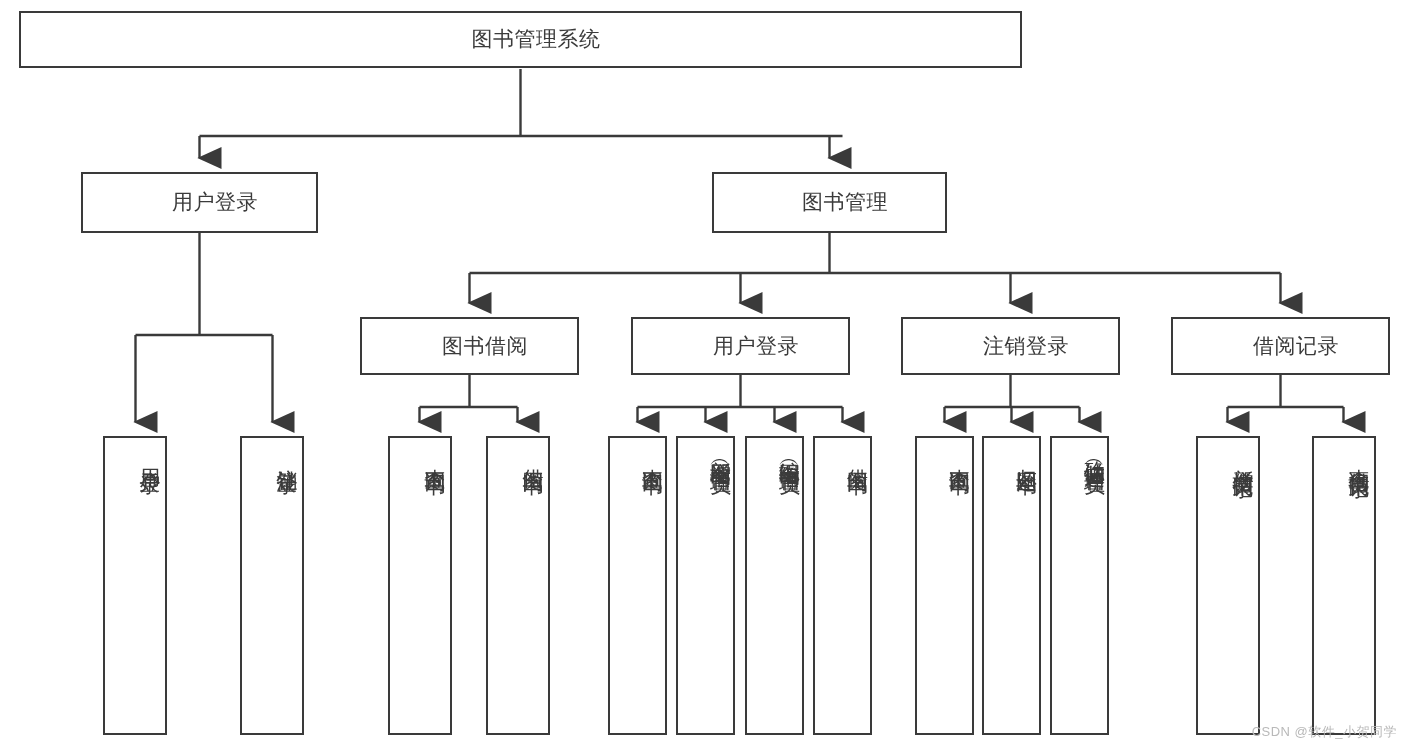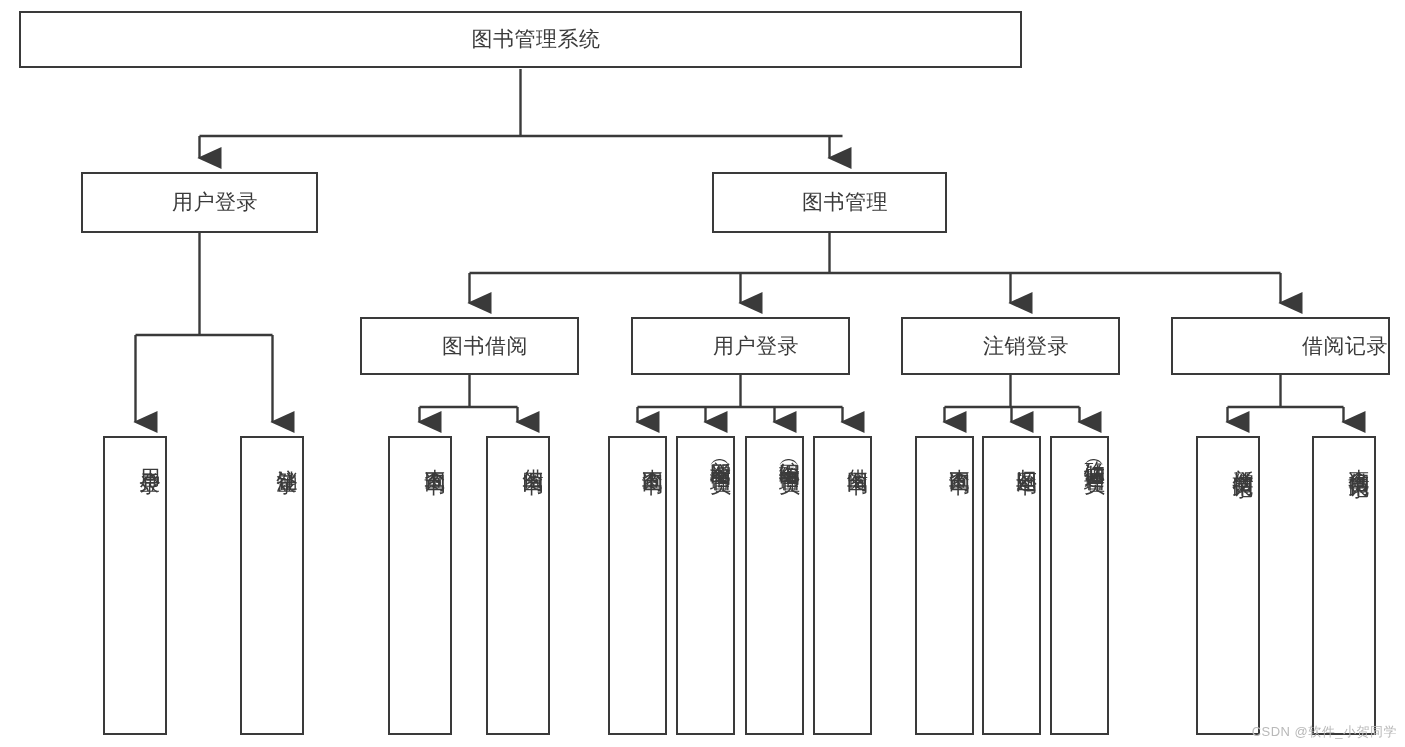--- a/index.html
+++ b/index.html
@@ -144,21 +144,21 @@
   </div>
 
   <div class="node horizontal" style="left:631px; top:317px; width:219px; height:58px;">
     <span class="label">用户登录</span>
   </div>
 
   <div class="node horizontal" style="left:901px; top:317px; width:219px; height:58px;">
     <span class="label">注销登录</span>
   </div>
 
-  <div class="node horizontal" style="left:1171px; top:317px; width:219px; height:58px;justify-content:flex-end;">
+  <div class="node horizontal" style="left:1171px; top:317px; width:219px; height:58px;">
     <span class="label">借阅记录</span>
   </div>
 
   <div class="node vertical" style="left:103px; top:436px; width:64px; height:299px;">
     <span class="label">用户登录</span>
   </div>
   <div class="node vertical" style="left:240px; top:436px; width:64px; height:299px;">
     <span class="label">注销登录</span>
   </div>
 

